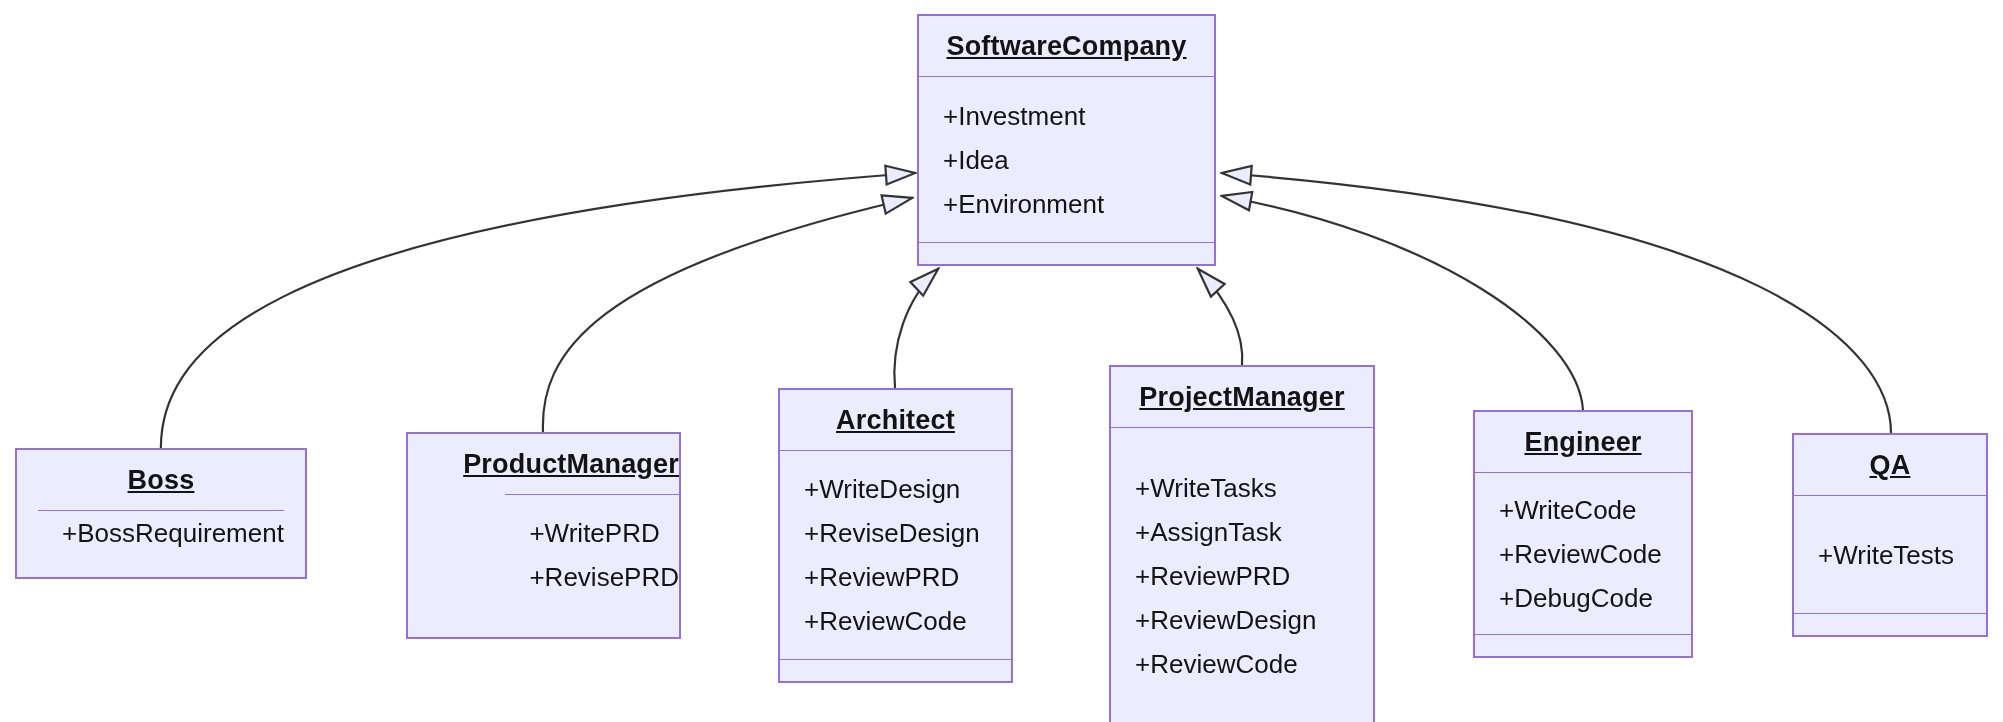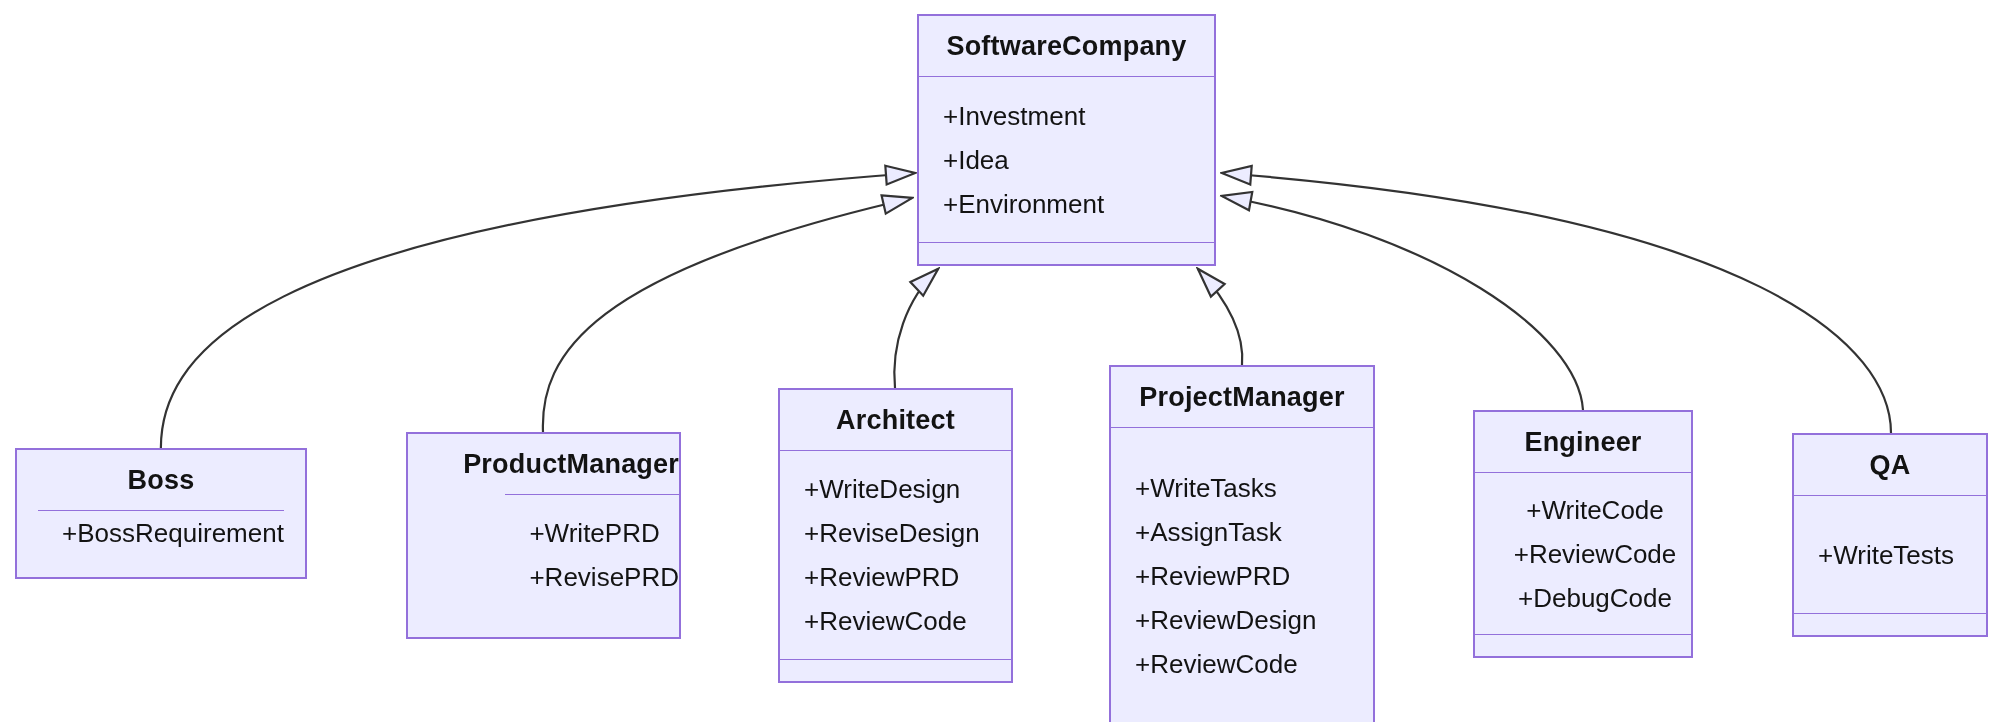--- a/index.html
+++ b/index.html
@@ -36,20 +36,21 @@
     flex-direction: column;
   }
   .uml-title {
     flex: 0 0 60px;
     display: flex;
     align-items: center;
     justify-content: center;
     font-size: 27px;
     font-weight: bold;
     letter-spacing: 0.2px;
+    text-decoration: underline;
   }
   .uml-members {
     flex: 1 1 auto;
     border-top: 1.5px solid #9370DB;
     display: flex;
     flex-direction: column;
     justify-content: center;
     padding-left: 24px;
   }
   .uml-member {
@@ -60,21 +61,21 @@
   .uml-footer {
     flex: 0 0 21px;
     border-top: 1.5px solid #9370DB;
   }
   
   #cls-softwarecompany { left: 917px;  top: 14px;  width: 299px; height: 252px; }
   #cls-boss            { left: 15px;   top: 448px; width: 292px; height: 131px; align-items: center; }
   #cls-productmanager  { left: 406px;  top: 432px; width: 275px; height: 207px; align-items: flex-end; }
   #cls-architect       { left: 778px;  top: 388px; width: 235px; height: 295px; }
   #cls-projectmanager  { left: 1109px; top: 365px; width: 266px; height: 383px; }
-  #cls-engineer        { left: 1473px; top: 410px; width: 220px; height: 248px; text-align: center; }
+  #cls-engineer        { left: 1473px; top: 410px; width: 220px; height: 248px; }
   #cls-qa              { left: 1792px; top: 433px; width: 196px; height: 204px; }
 </style>
 </head>
 <body>
 
 <div id="canvas">
 
   <svg id="edges" viewBox="0 0 2003 722" xmlns="http://www.w3.org/2000/svg">
     <defs>
       <marker id="hollow-tri" viewBox="0 0 20 14" refX="18.6" refY="7" markerWidth="34" markerHeight="27" orient="auto" markerUnits="userSpaceOnUse">

